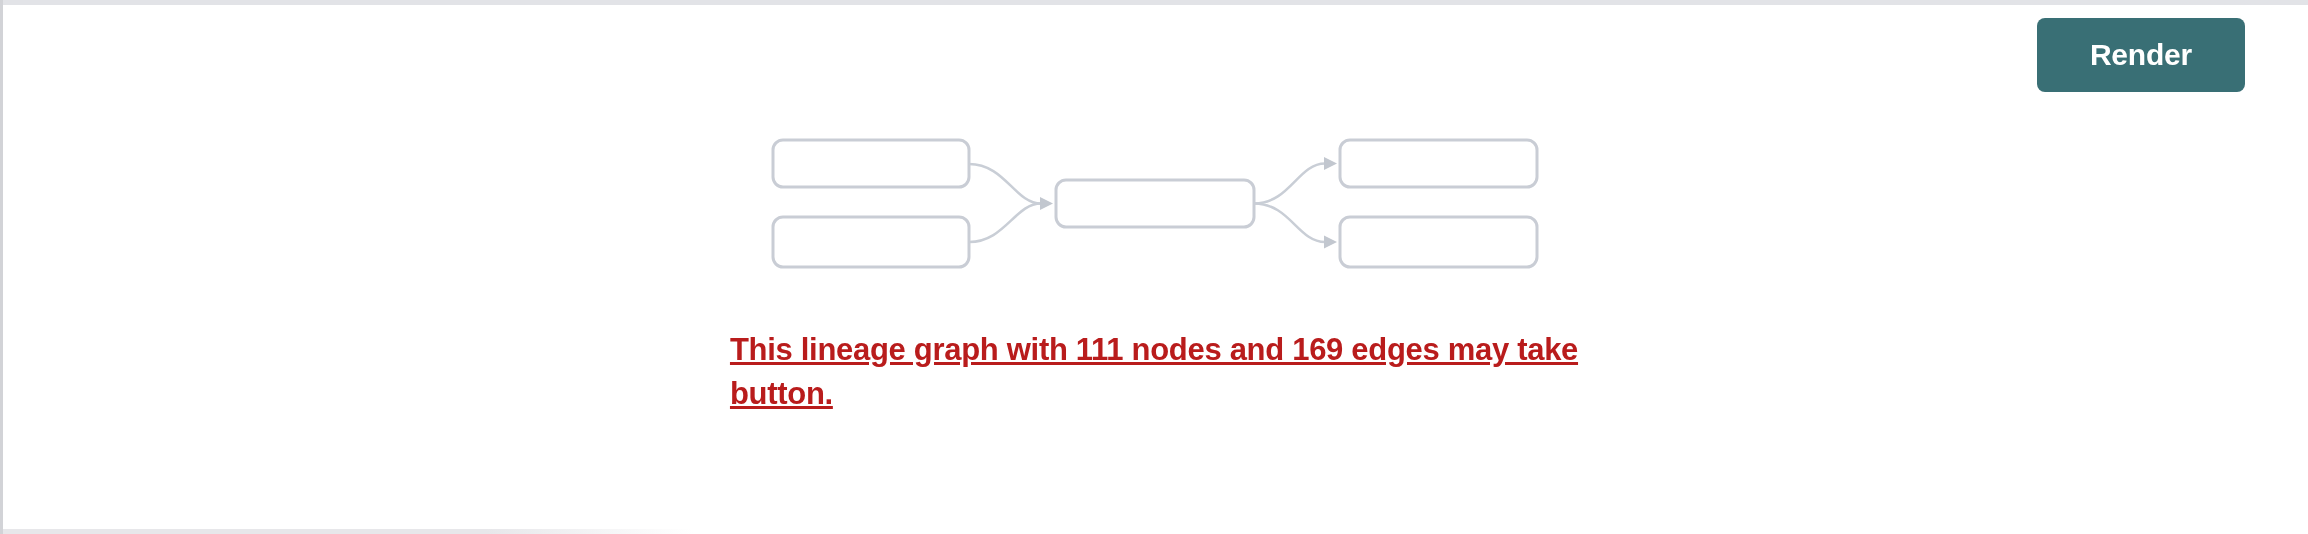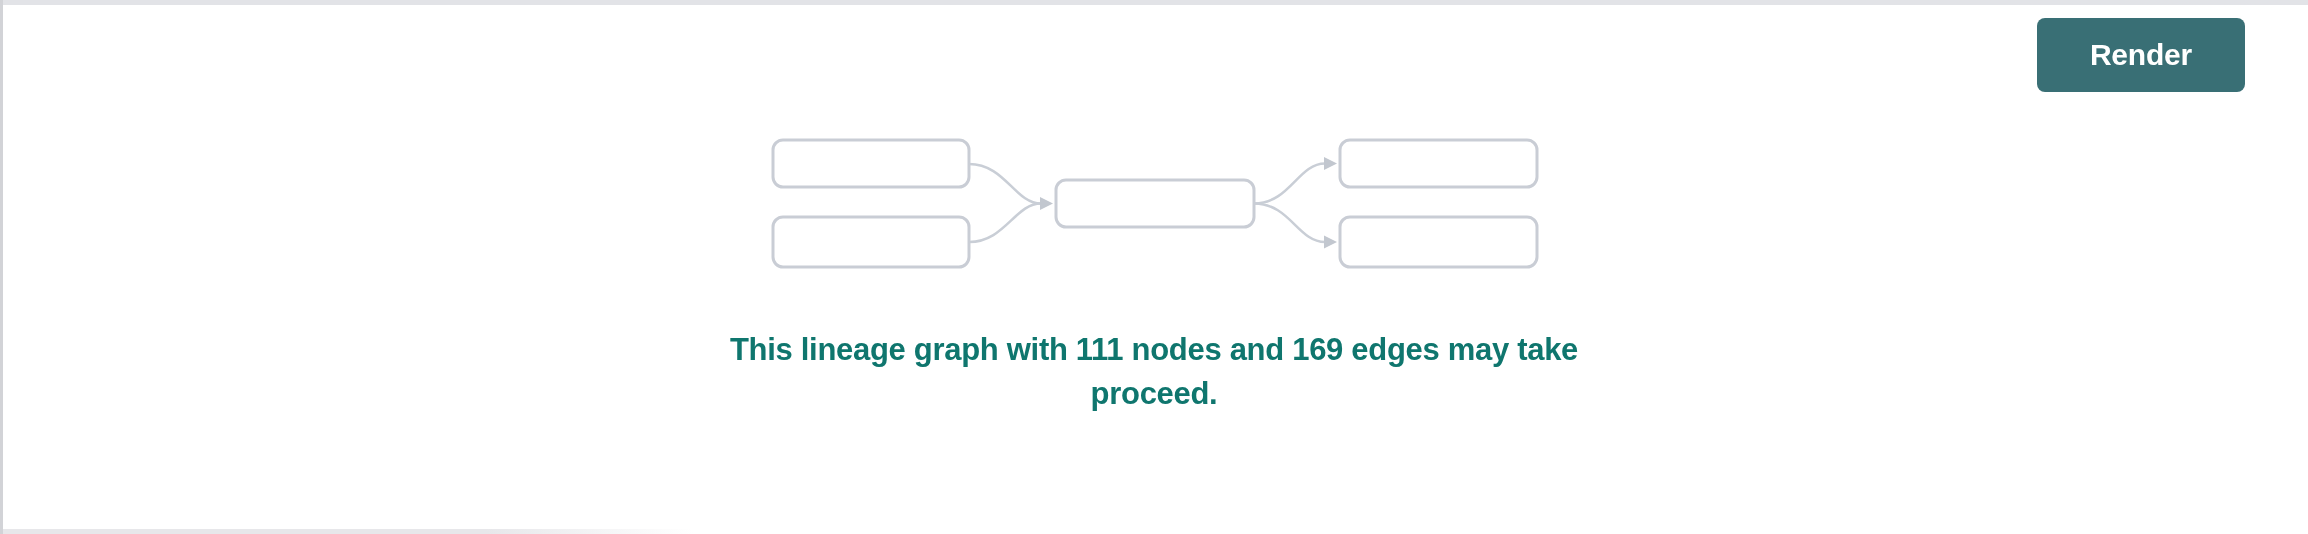--- a/index.html
+++ b/index.html
@@ -80,25 +80,25 @@
   }
   .graph-placeholder polygon.arrowhead {
     fill: #c2c7cf;
     stroke: none;
   }
   .render-message {
     position: absolute;
     top: 328px;
     left: 50%;
     transform: translateX(-50%);
-    text-align: center;
-    color: #0f766e;
+    color: #b91c1c;
     font-size: 31px;
     font-weight: 700;
     letter-spacing: -0.3px;
+    text-decoration: underline;
   }
   .render-message .msg-line {
     line-height: 44px;
     white-space: nowrap;
   }
 </style>
 </head>
 <body>
 
 <div class="stage">
@@ -121,16 +121,16 @@
 
     <rect class="node" x="3" y="7" width="196" height="47" rx="10"></rect>
     <rect class="node" x="3" y="84" width="196" height="50" rx="10"></rect>
     <rect class="node" x="286" y="47" width="198" height="47" rx="10"></rect>
     <rect class="node" x="570" y="7" width="197" height="47" rx="10"></rect>
     <rect class="node" x="570" y="84" width="197" height="50" rx="10"></rect>
   </svg>
 
   <div class="render-message">
     <div class="msg-line">This lineage graph with 111 nodes and 169 edges may take</div>
-    <div class="msg-line">proceed.</div>
+    <div class="msg-line">button.</div>
   </div>
 
 </div>
 
 </body></html>

